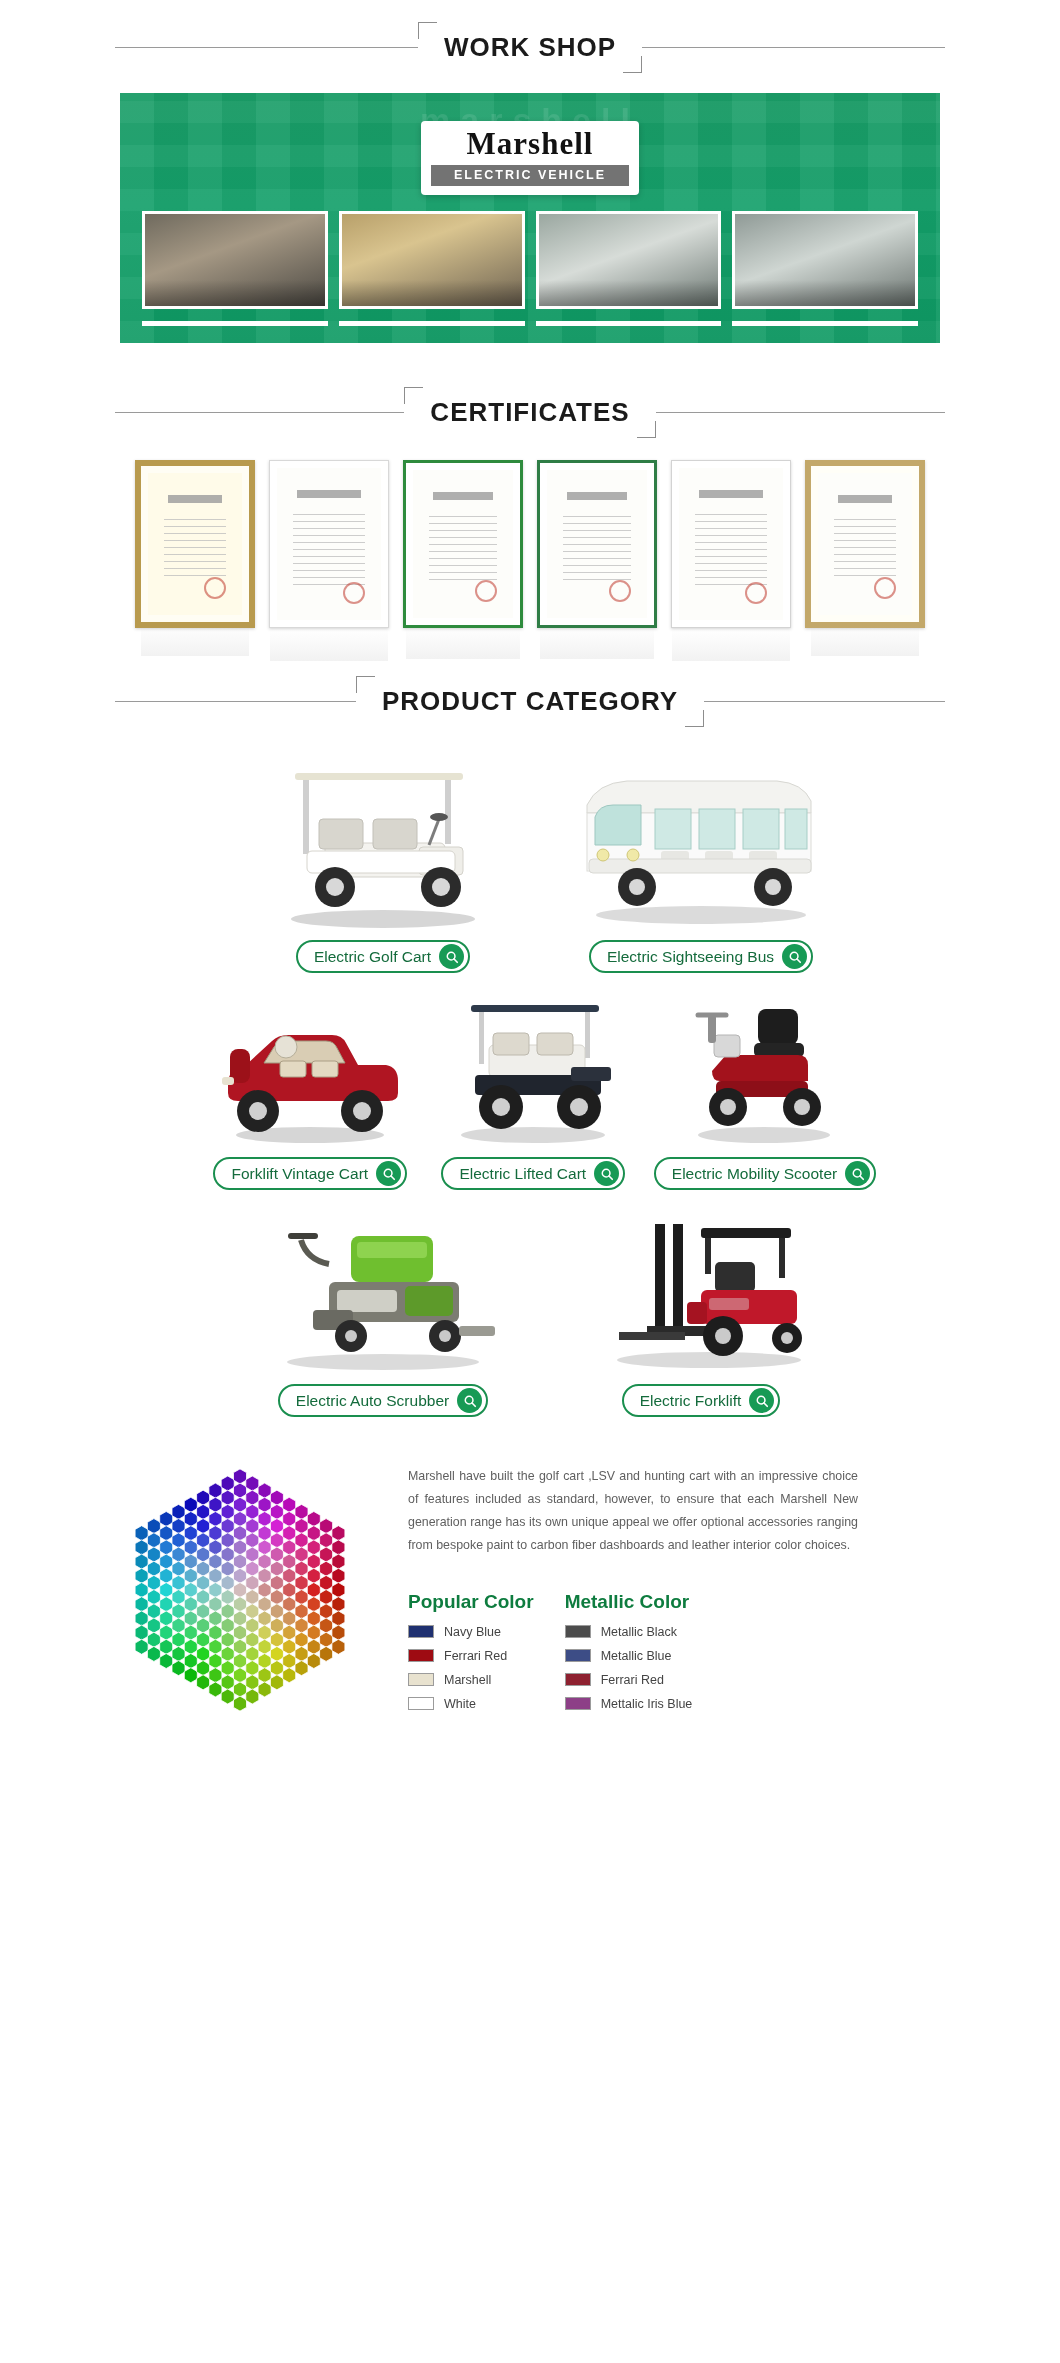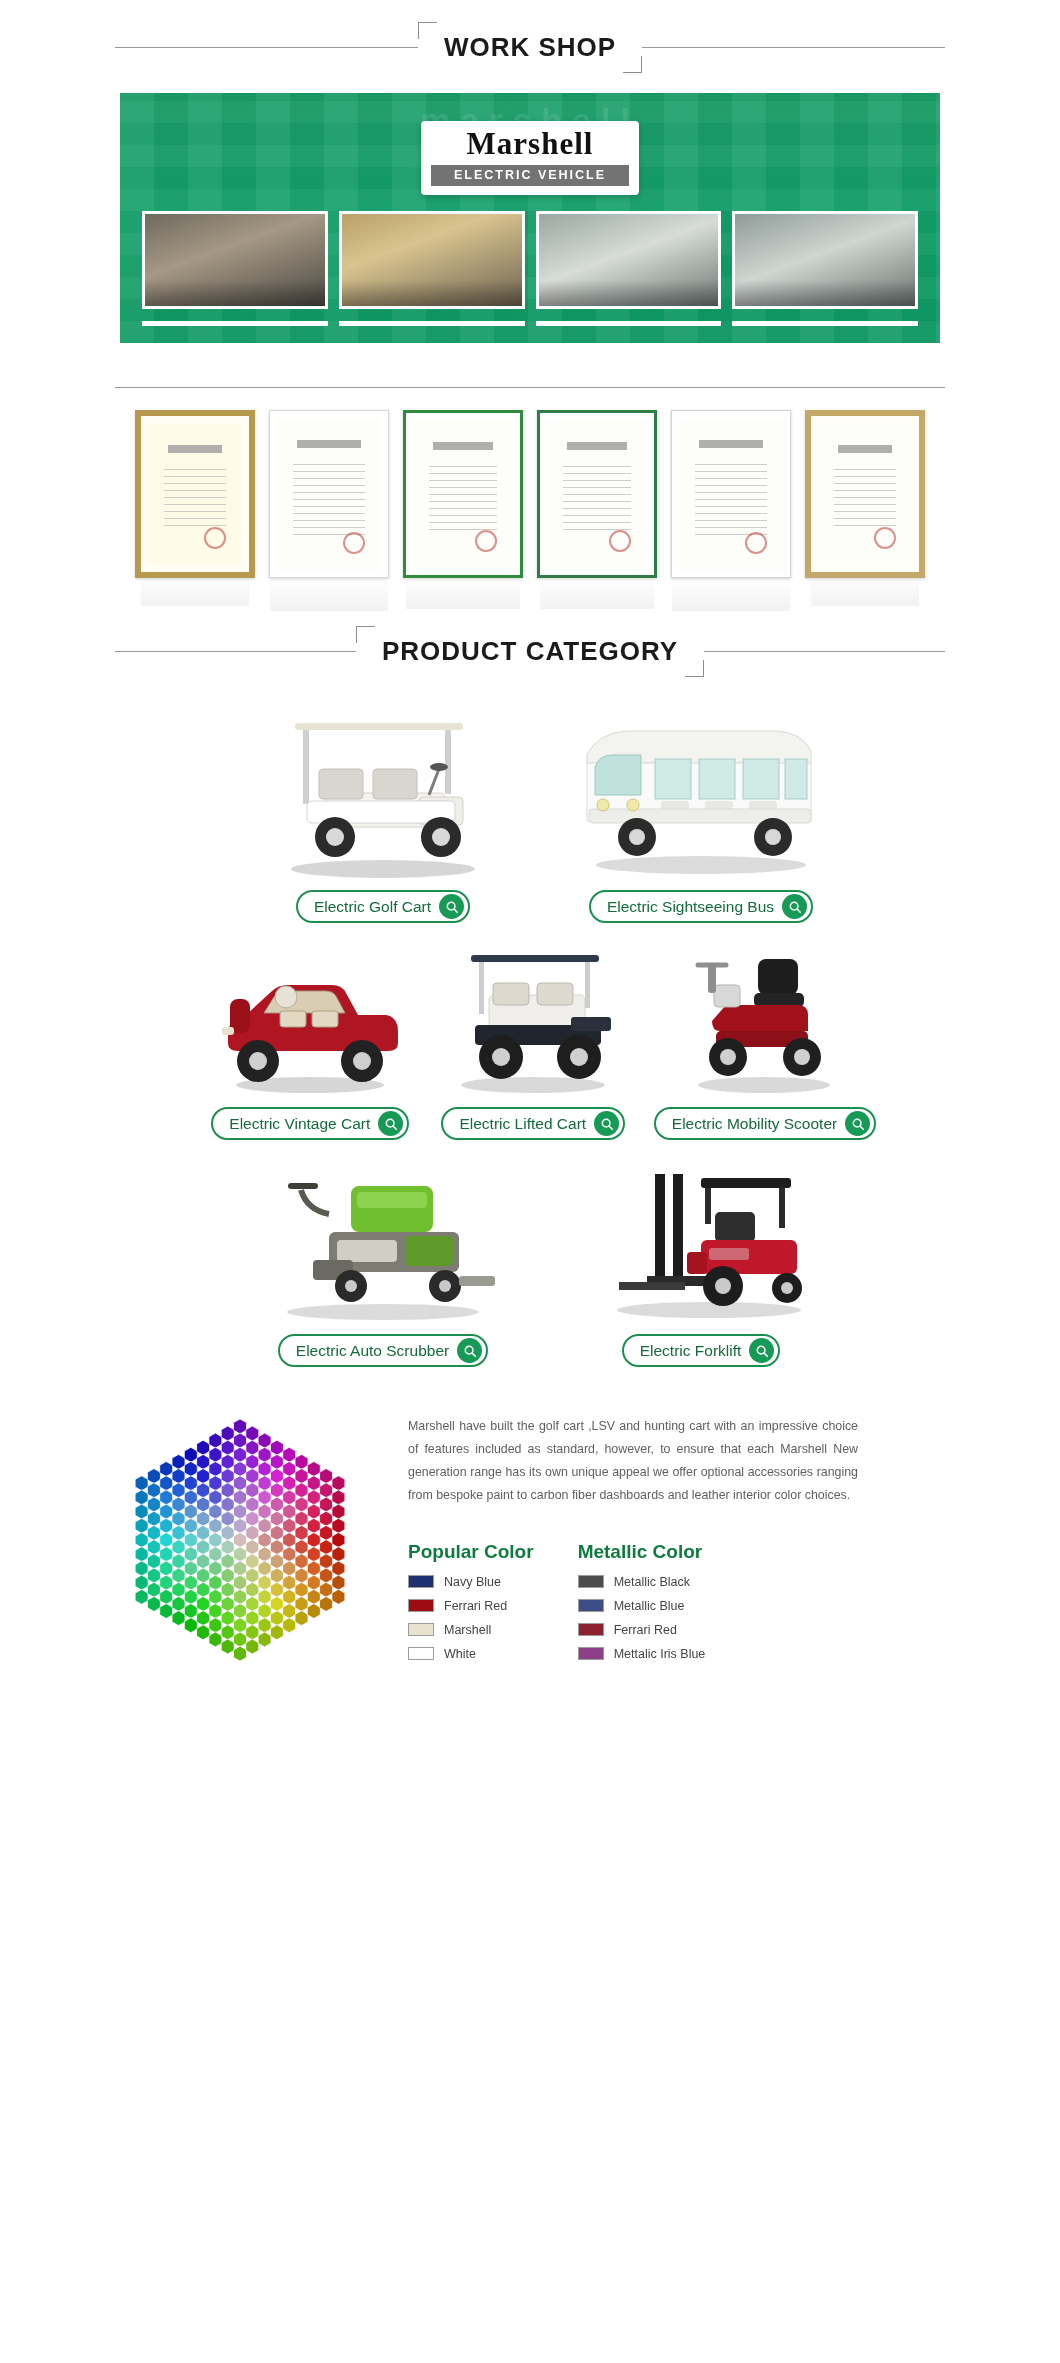--- a/index.html
+++ b/index.html
@@ -276,21 +276,21 @@
   .colors-right { flex: 1 1 auto; padding-top: 6px; }
   .intro-text {
     font-size: 12.4px;
     line-height: 1.85;
     color: #5f5f5f;
     text-align: justify;
     max-width: 450px;
   }
   .color-cols {
     display: flex;
-    gap: 44px;
+    gap: 31px;
     margin-top: 34px;
   }
   .color-col h3 {
     font-size: 19px;
     color: #0e7c3f;
     font-weight: bold;
     margin-bottom: 12px;
   }
   .color-col.metallic h3 { color: #0e7c3f; }
   .color-row {
@@ -341,20 +341,23 @@
         <span></span>
         <span></span>
         <span></span>
         <span></span>
       </div>
     </div>
   </div>
 
   <div class="sec-head">
     <div class="rule"></div>
+    <div class="bracket">
+      <h2>CERTIFICATES</h2>
+    </div>
     <div class="rule"></div>
   </div>
 
   <div class="certs">
     <div class="cert c1">
       <div class="inner">
         <div class="title-bar"></div>
         <div class="lines"></div>
         <div class="seal"></div>
       </div>
@@ -494,21 +497,21 @@
             <rect x="22" y="60" width="20" height="34" rx="8" fill="#9c1119"></rect>
             <circle cx="78" cy="58" r="11" fill="#e6e2d6" stroke="#b5ae99"></circle>
             <circle cx="50" cy="122" r="21" fill="#222"></circle>
               <circle cx="50" cy="122" r="9" fill="#cfcfcf"></circle>
             <circle cx="154" cy="122" r="21" fill="#222"></circle>
               <circle cx="154" cy="122" r="9" fill="#cfcfcf"></circle>
             <rect x="14" y="88" width="12" height="8" rx="3" fill="#e7e2d0"></rect>
           </svg>
         </div>
         <div class="pill">
-          <span class="label">Electric Vintage Cart</span>
+          <span class="label">Forklift Vintage Cart</span>
           <span class="mag">
             <svg width="14" height="14" viewBox="0 0 16 16">
                 <circle cx="7" cy="7" r="4.4" fill="none" stroke="#fff" stroke-width="1.7"></circle>
                 <line x1="10.3" y1="10.3" x2="14" y2="14" stroke="#fff" stroke-width="1.9" stroke-linecap="round"></line>
               </svg>
           </span>
         </div>
       </div>
 
       <div class="cat-item">

